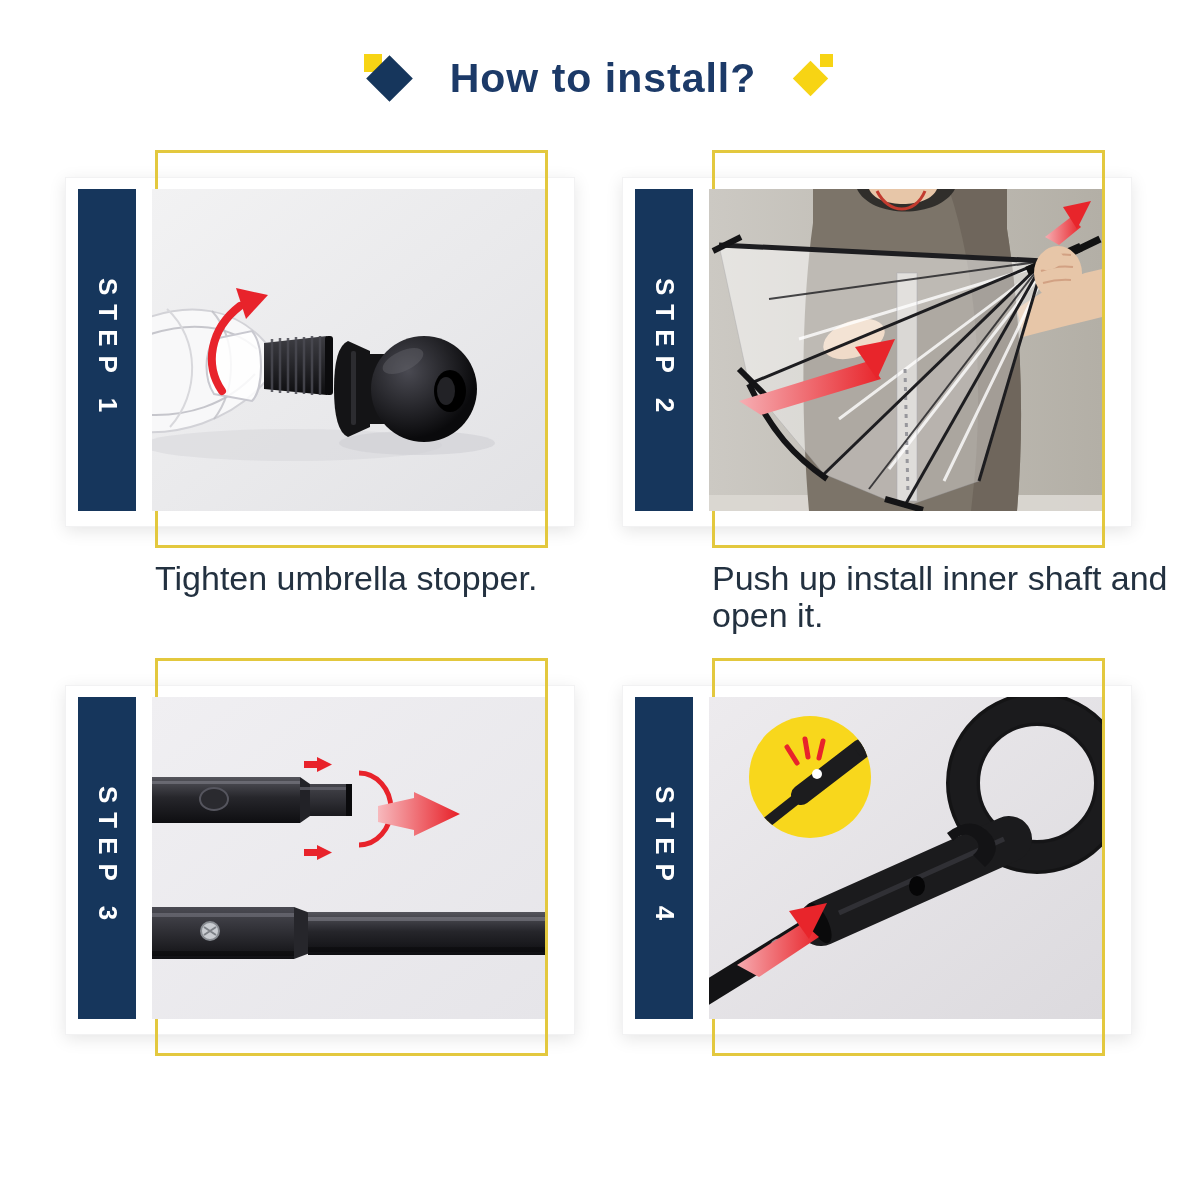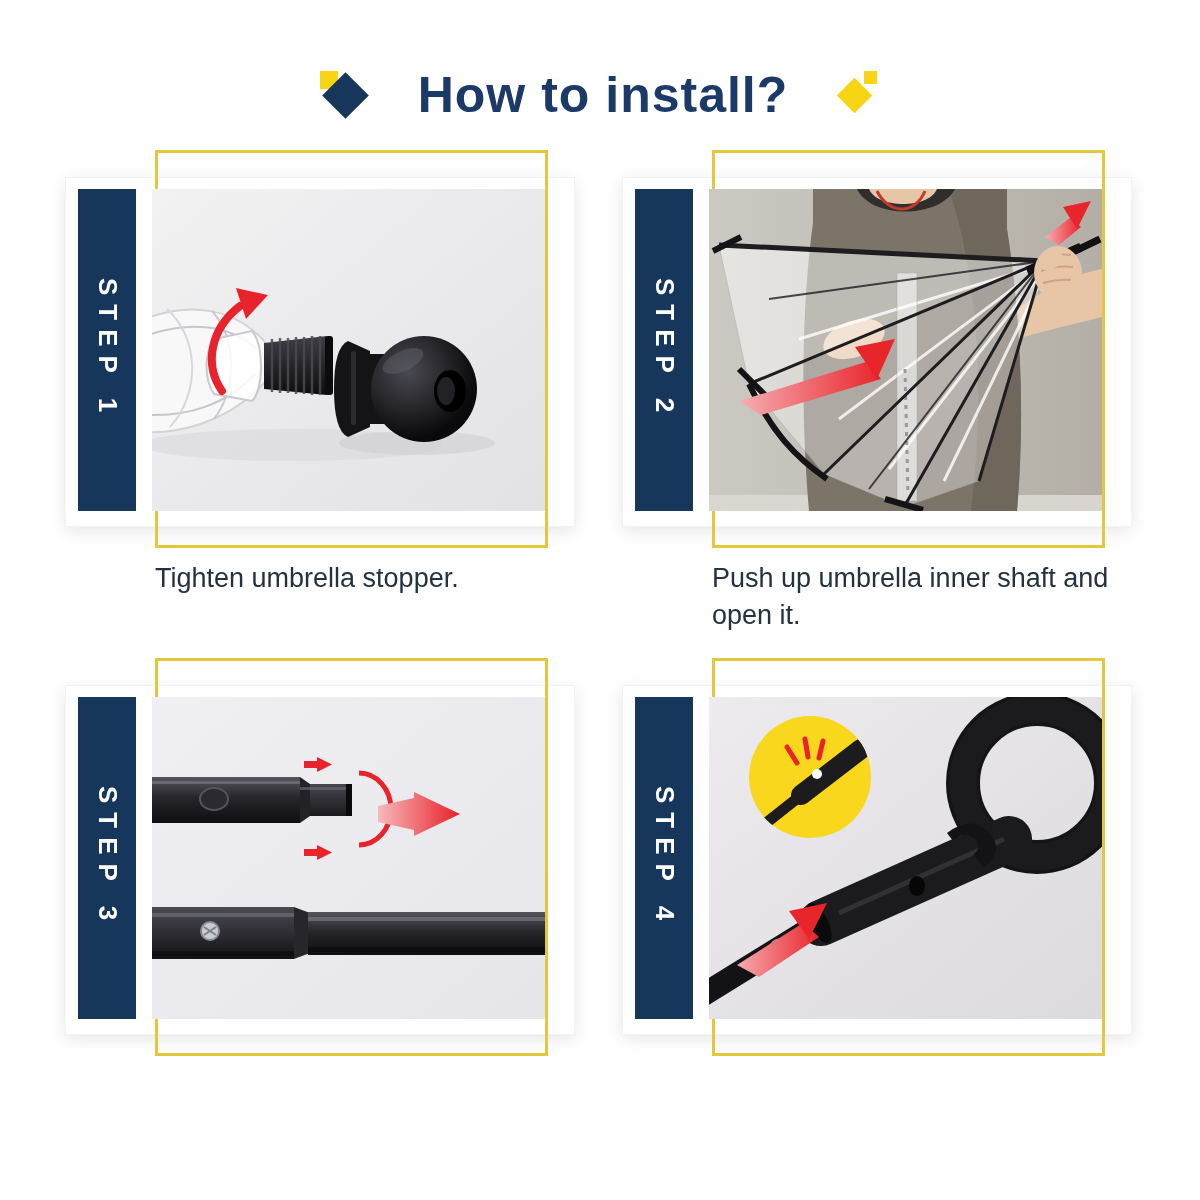--- a/index.html
+++ b/index.html
@@ -2,21 +2,21 @@
 <html><head>
 <meta charset="utf-8">
 <style>
   html,body{margin:0;padding:0;background:#fff;}
   .page{position:relative;width:1200px;height:1200px;background:#ffffff;overflow:hidden;
         font-family:"Liberation Sans",sans-serif;}
 
   
   .title-row{position:absolute;top:50px;left:0;width:100%;display:flex;
              justify-content:center;align-items:center;gap:30px;}
-  .page-title{margin:16px;font-size:50px;font-weight:bold;color:#1c3a68;letter-spacing:1px;}
+  .page-title{margin:4px;font-size:41px;font-weight:bold;color:#1c3a68;letter-spacing:1px;}
   .decor{position:relative;}
   .decor-left{width:52px;height:56px;}
   .decor-left .sq{position:absolute;left:0;top:4px;width:18px;height:18px;background:#f7d414;}
   .decor-left .dm{position:absolute;left:9px;top:12px;width:33px;height:33px;background:#16365c;
                   transform:rotate(45deg);}
   .decor-right{width:46px;height:52px;}
   .decor-right .sq{position:absolute;right:3px;top:2px;width:13px;height:13px;background:#f7d414;}
   .decor-right .dm{position:absolute;left:8px;top:14px;width:25px;height:25px;background:#f7d414;
                    transform:rotate(45deg);}
 
@@ -28,21 +28,21 @@
   .frame{position:absolute;left:90px;top:0;width:387px;height:392px;
          border:3px solid #e3c83e;z-index:1;}
   .card{position:absolute;left:0;top:27px;width:508px;height:348px;background:#ffffff;
         border:1px solid #f2f2f3;box-shadow:0 4px 16px rgba(0,0,0,0.10);z-index:0;}
   .banner{position:absolute;left:13px;top:39px;width:58px;height:322px;background:#16365c;
           display:flex;align-items:center;justify-content:center;z-index:2;}
   .banner span{writing-mode:vertical-rl;text-orientation:mixed;color:#ffffff;font-size:26px;
                font-weight:bold;letter-spacing:9px;white-space:nowrap;}
   .photo{position:absolute;left:87px;top:39px;width:393px;height:322px;overflow:hidden;z-index:2;}
   .photo svg{display:block;}
-  .caption{position:absolute;left:90px;top:410px;margin:0;width:482px;font-size:27px;
+  .caption{position:absolute;left:90px;top:410px;margin:0;width:482px;font-size:34px;
            line-height:37px;color:#233140;white-space:pre-line;z-index:2;}
 </style>
 </head>
 <body>
 
 <div class="page">
 
   <div class="title-row">
     <span class="decor decor-left">
       <span class="sq"></span>
@@ -154,21 +154,21 @@
         <line x1="362" y1="64" x2="391" y2="50" stroke="#111111" stroke-width="7"></line>
         <ellipse cx="349" cy="84" rx="24" ry="27" fill="#e7c6a8"></ellipse>
         <path d="M 334,70 q 14,-6 28,-4 M 332,82 q 16,-6 32,-4 M 334,94 q 14,-4 28,-3" stroke="#d2a183" stroke-width="2" fill="none"></path>
         <ellipse cx="342" cy="72" rx="13" ry="8" fill="#e7c6a8" transform="rotate(-25 342 72)"></ellipse>
         <polygon points="160,172 30,212 52,226 172,190" fill="url(#q2red)"></polygon>
         <polygon points="186,150 146,158 168,190" fill="#e8252b"></polygon>
         <polygon points="362,28 336,48 350,56 372,38" fill="url(#q2red)"></polygon>
         <polygon points="382,12 354,18 368,40" fill="#e8252b"></polygon>
       </svg>
     </div>
-    <p class="caption">Push up umbrella inner shaft and
+    <p class="caption">Push up install inner shaft and
 open it.</p>
   </section>
 
   <section class="quad q3">
     <div class="frame"></div>
     <div class="card"></div>
     <div class="banner">
       <span>STEP 3</span>
     </div>
     <div class="photo">

